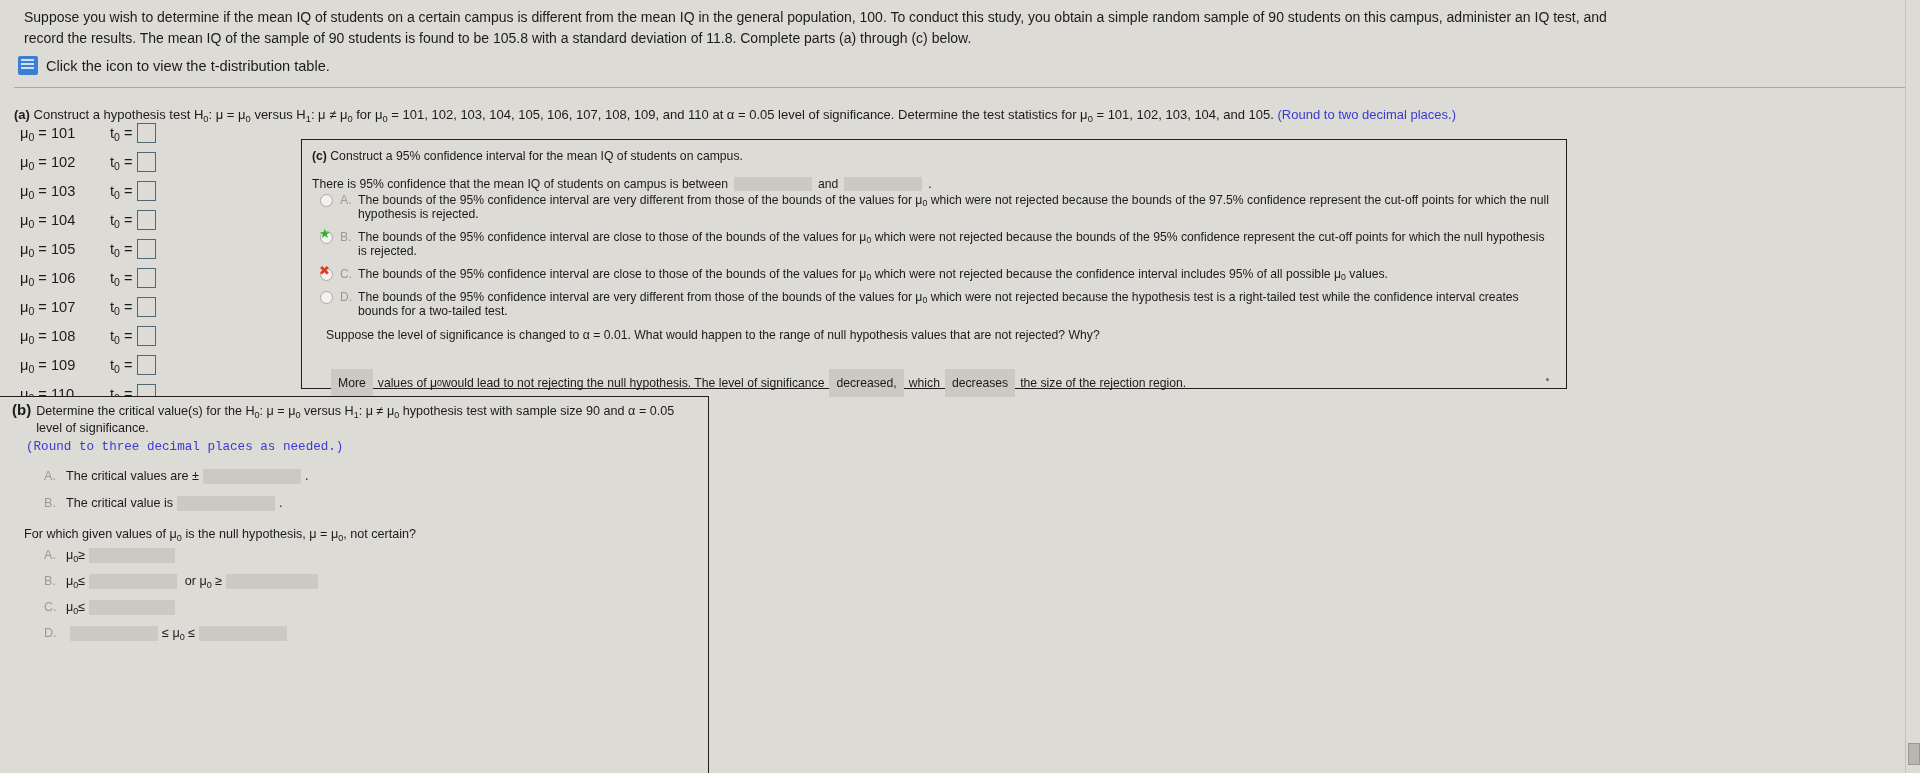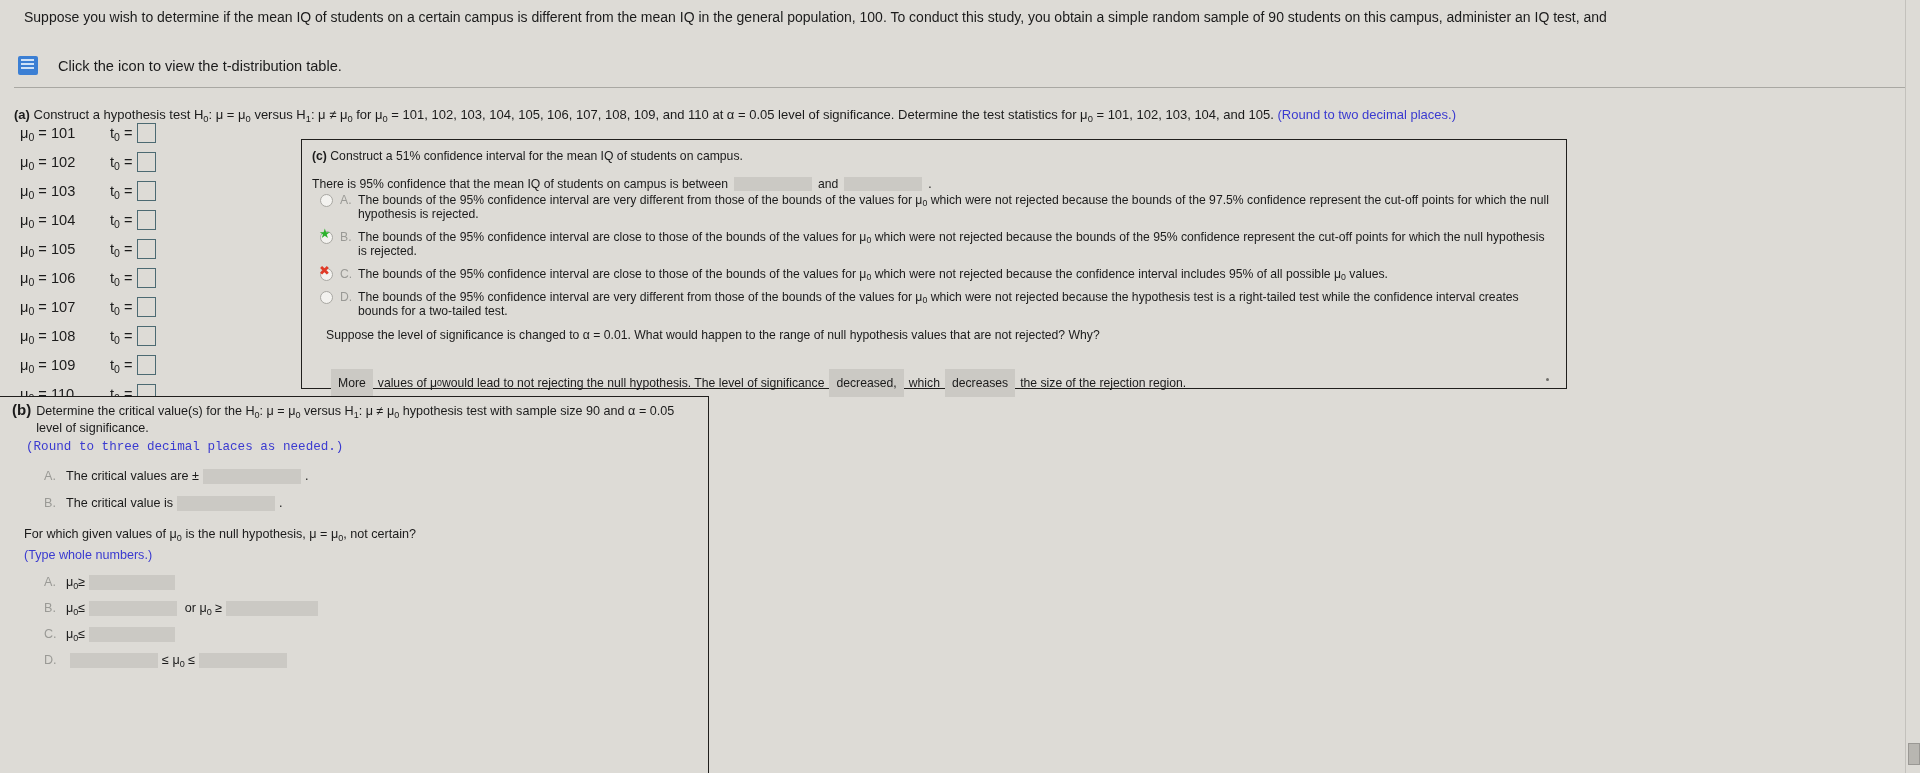--- a/index.html
+++ b/index.html
@@ -17,21 +17,21 @@
   .grey-lbl{color:#9a9a96;}
   
   #prompt{
     position:absolute; left:24px; top:7px; width:1895px;
     font-size:14px; line-height:21px;
   }
   #prompt .l2{display:block;}
   
   #icon-line{
     position:absolute; left:18px; top:56px;
-    display:flex; align-items:center; gap:20px;
+    display:flex; align-items:center; gap:8px;
     font-size:14.6px;
   }
   .book-ico{
     width:20px;height:19px;background:#3b7fd4;border-radius:2px;
     position:relative; flex:none;
   }
   .book-ico:before{
     content:""; position:absolute; left:3px; top:3px; width:13px; height:2px;
     background:#cfe2f7; box-shadow:0 4px 0 #cfe2f7, 0 8px 0 #cfe2f7;
   }
@@ -114,20 +114,21 @@
   #sb .thumb{
     position:absolute; left:2px; bottom:8px; width:10px; height:20px;
     background:#b8b6b1; border:1px solid #9a9894;
   }
 </style>
 </head>
 <body>
 
 <div id="prompt">
   <span>Suppose you wish to determine if the mean IQ of students on a certain campus is different from the mean IQ in the general population, 100. To conduct this study, you obtain a simple random sample of 90 students on this campus, administer an IQ test, and</span>
+  <span class="l2">record the results. The mean IQ of the sample of 90 students is found to be 105.8 with a standard deviation of 11.8. Complete parts (a) through (c) below.</span>
 </div>
 
 <div id="icon-line">
   <span class="book-ico"></span>
   <span>Click the icon to view the t-distribution table.</span>
 </div>
 <div id="hr1"></div>
 
 <div id="parta-line">
   <b>(a)</b>
@@ -185,21 +186,21 @@
       <span class="mu-lab">μ<span class="sub">0</span> = 110</span>
       <span class="t0-lab">t<span class="sub">0</span> = </span>
       <span class="t0-box"></span>
     </div>
   </div>
 
 <div id="panel-c">
   <div class="inner">
     <div class="c-head">
       <b>(c)</b>
-      <span>Construct a 51% confidence interval for the mean IQ of students on campus.</span>
+      <span>Construct a 95% confidence interval for the mean IQ of students on campus.</span>
     </div>
 
     <div class="ci-row">
       <span>There is 95% confidence that the mean IQ of students on campus is between</span>
       <span class="ci-blank"></span>
       <span>and</span>
       <span class="ci-blank"></span>
       <span>.</span>
     </div>
 
@@ -264,21 +265,20 @@
         </div>
         <div class="b-opt">
           <span class="b-let grey-lbl">B.</span>
           <span>The critical value is</span>
           <span class="fill" style="width:98px"></span>
           <span>.</span>
         </div>
       </div>
 
     <div class="q2"><span>For which given values of μ</span><span class="sub">0</span><span> is the null hypothesis, μ = μ</span><span class="sub">0</span><span>, not certain?</span></div>
-    <div class="q2-note blue">(Type whole numbers.)</div>
 
     <div id="b-choices">
         <div class="c-opt">
           <span class="b-let grey-lbl">A.</span>
           <span>μ<span class="sub">0</span></span>
           <span> ≥ </span>
           <span class="fill" style="width:86px"></span>
         </div>
         <div class="c-opt">
           <span class="b-let grey-lbl">B.</span>

